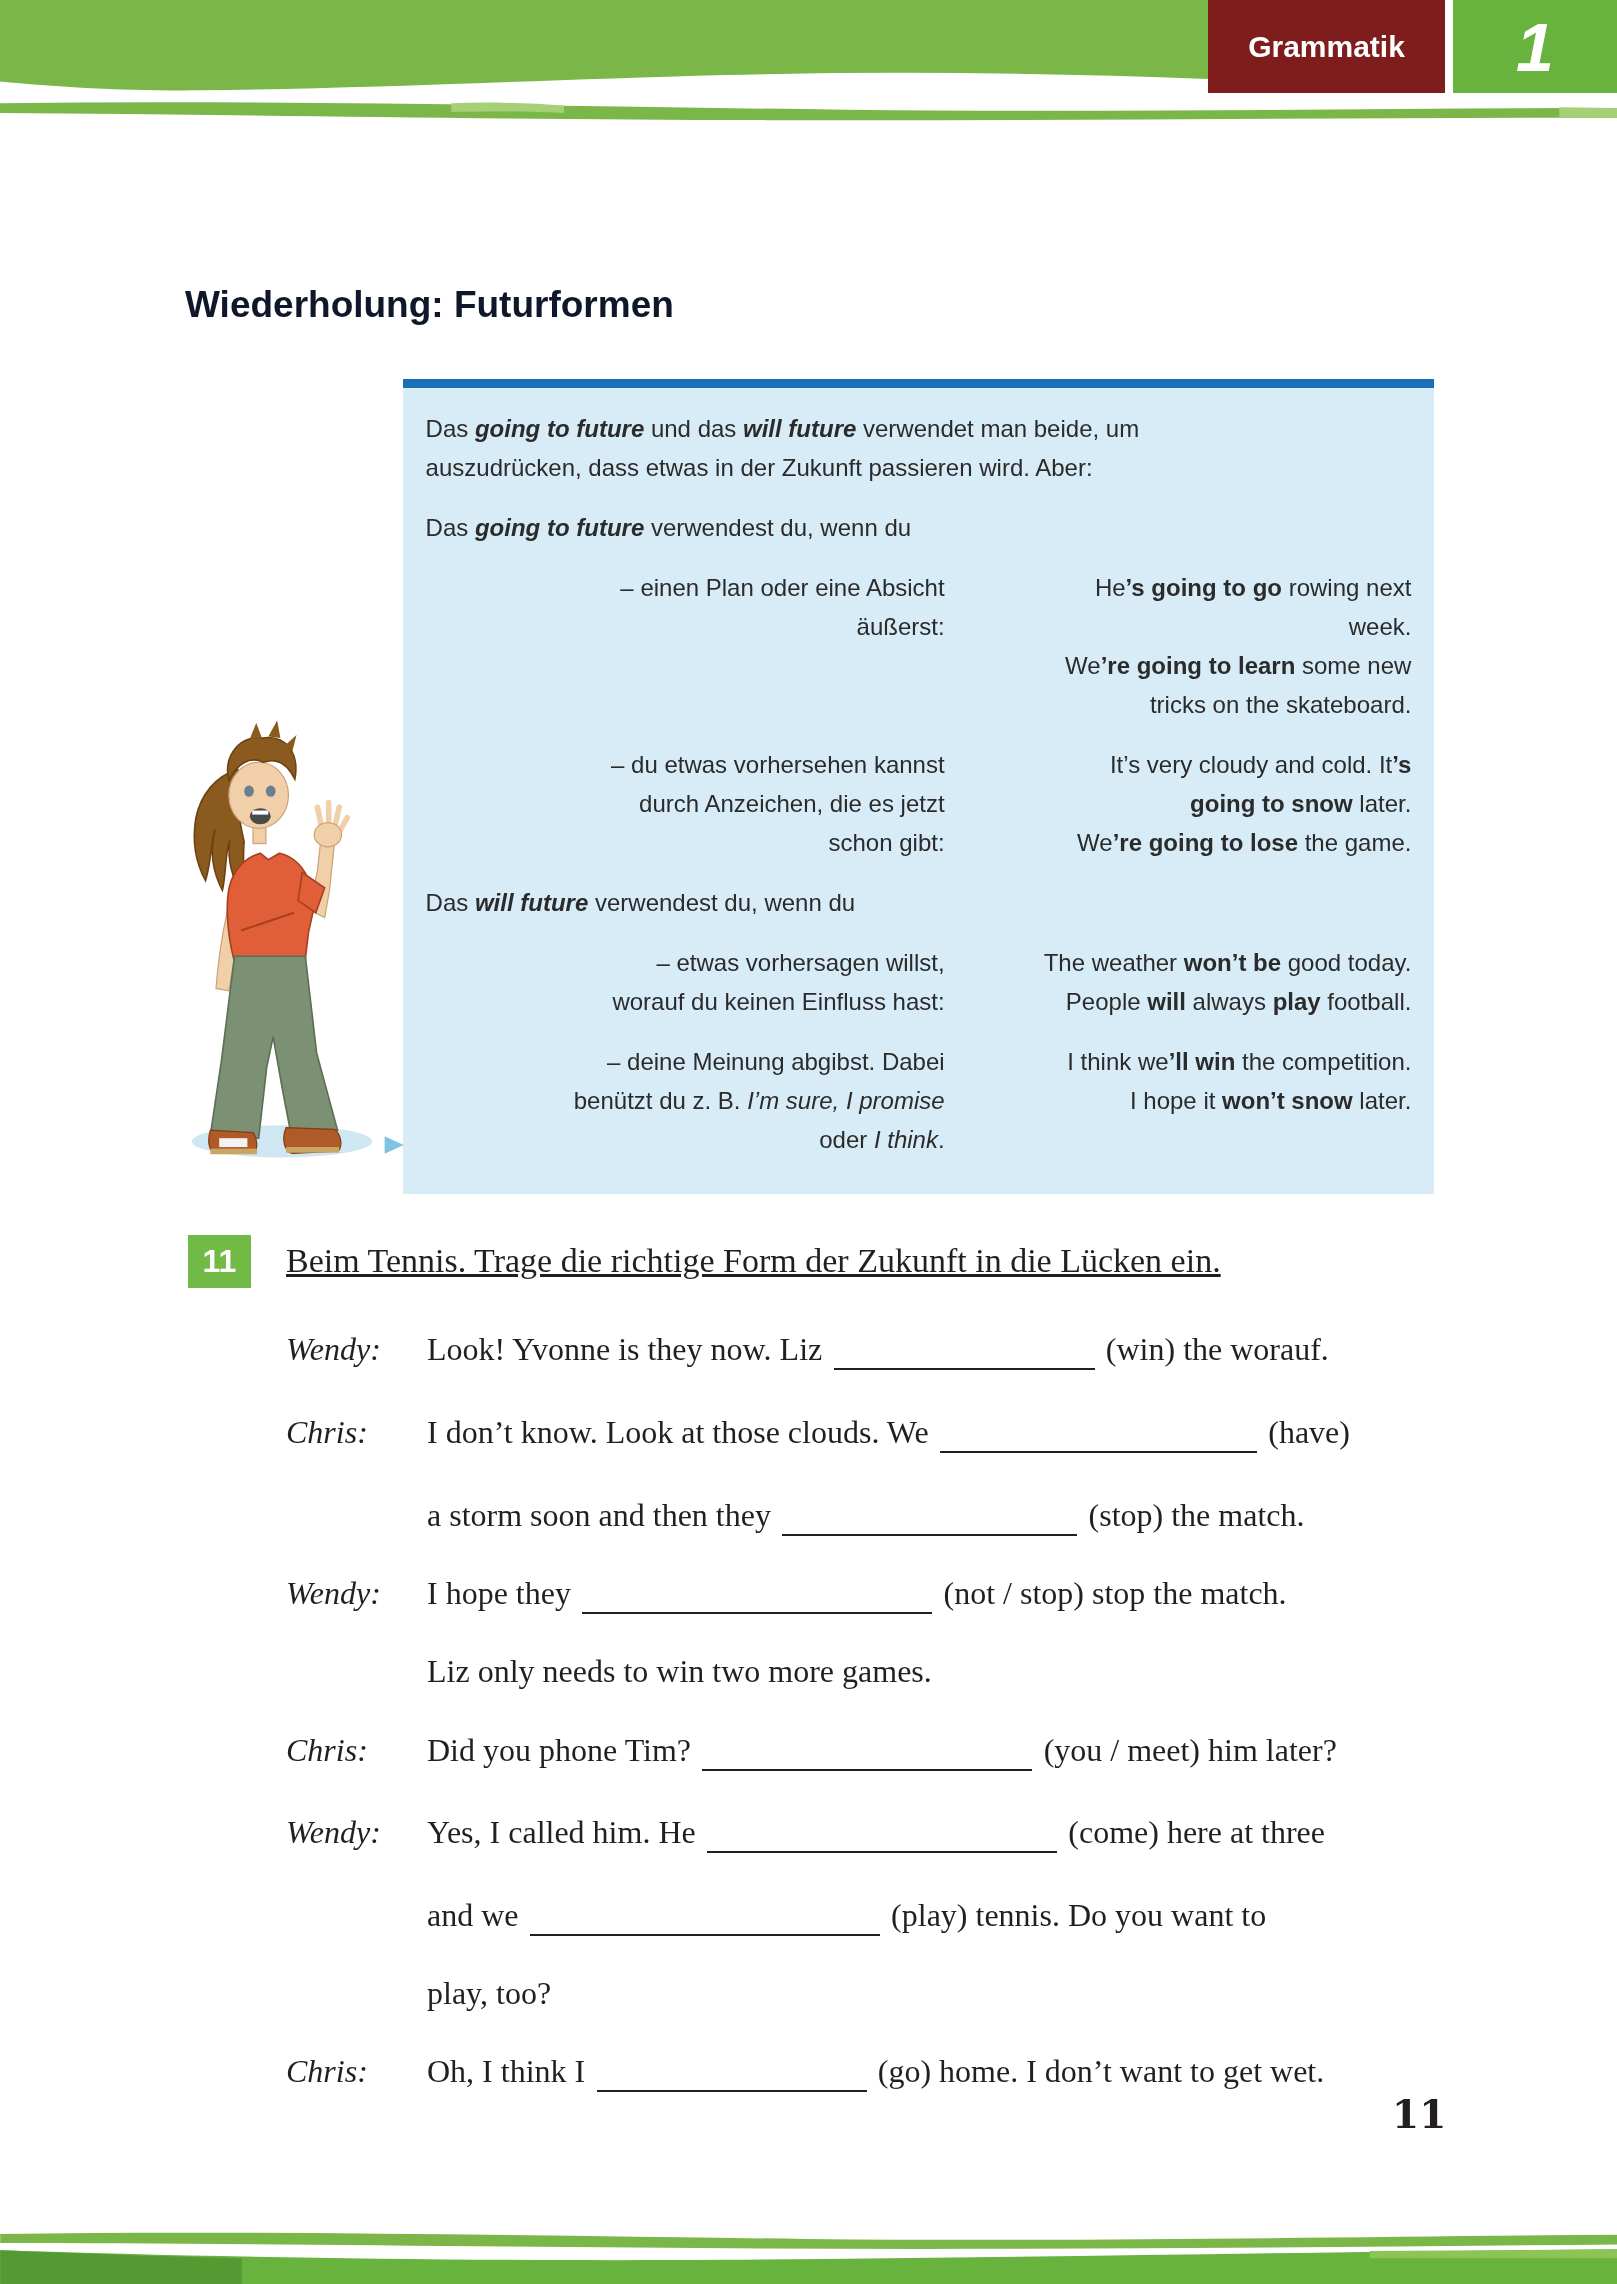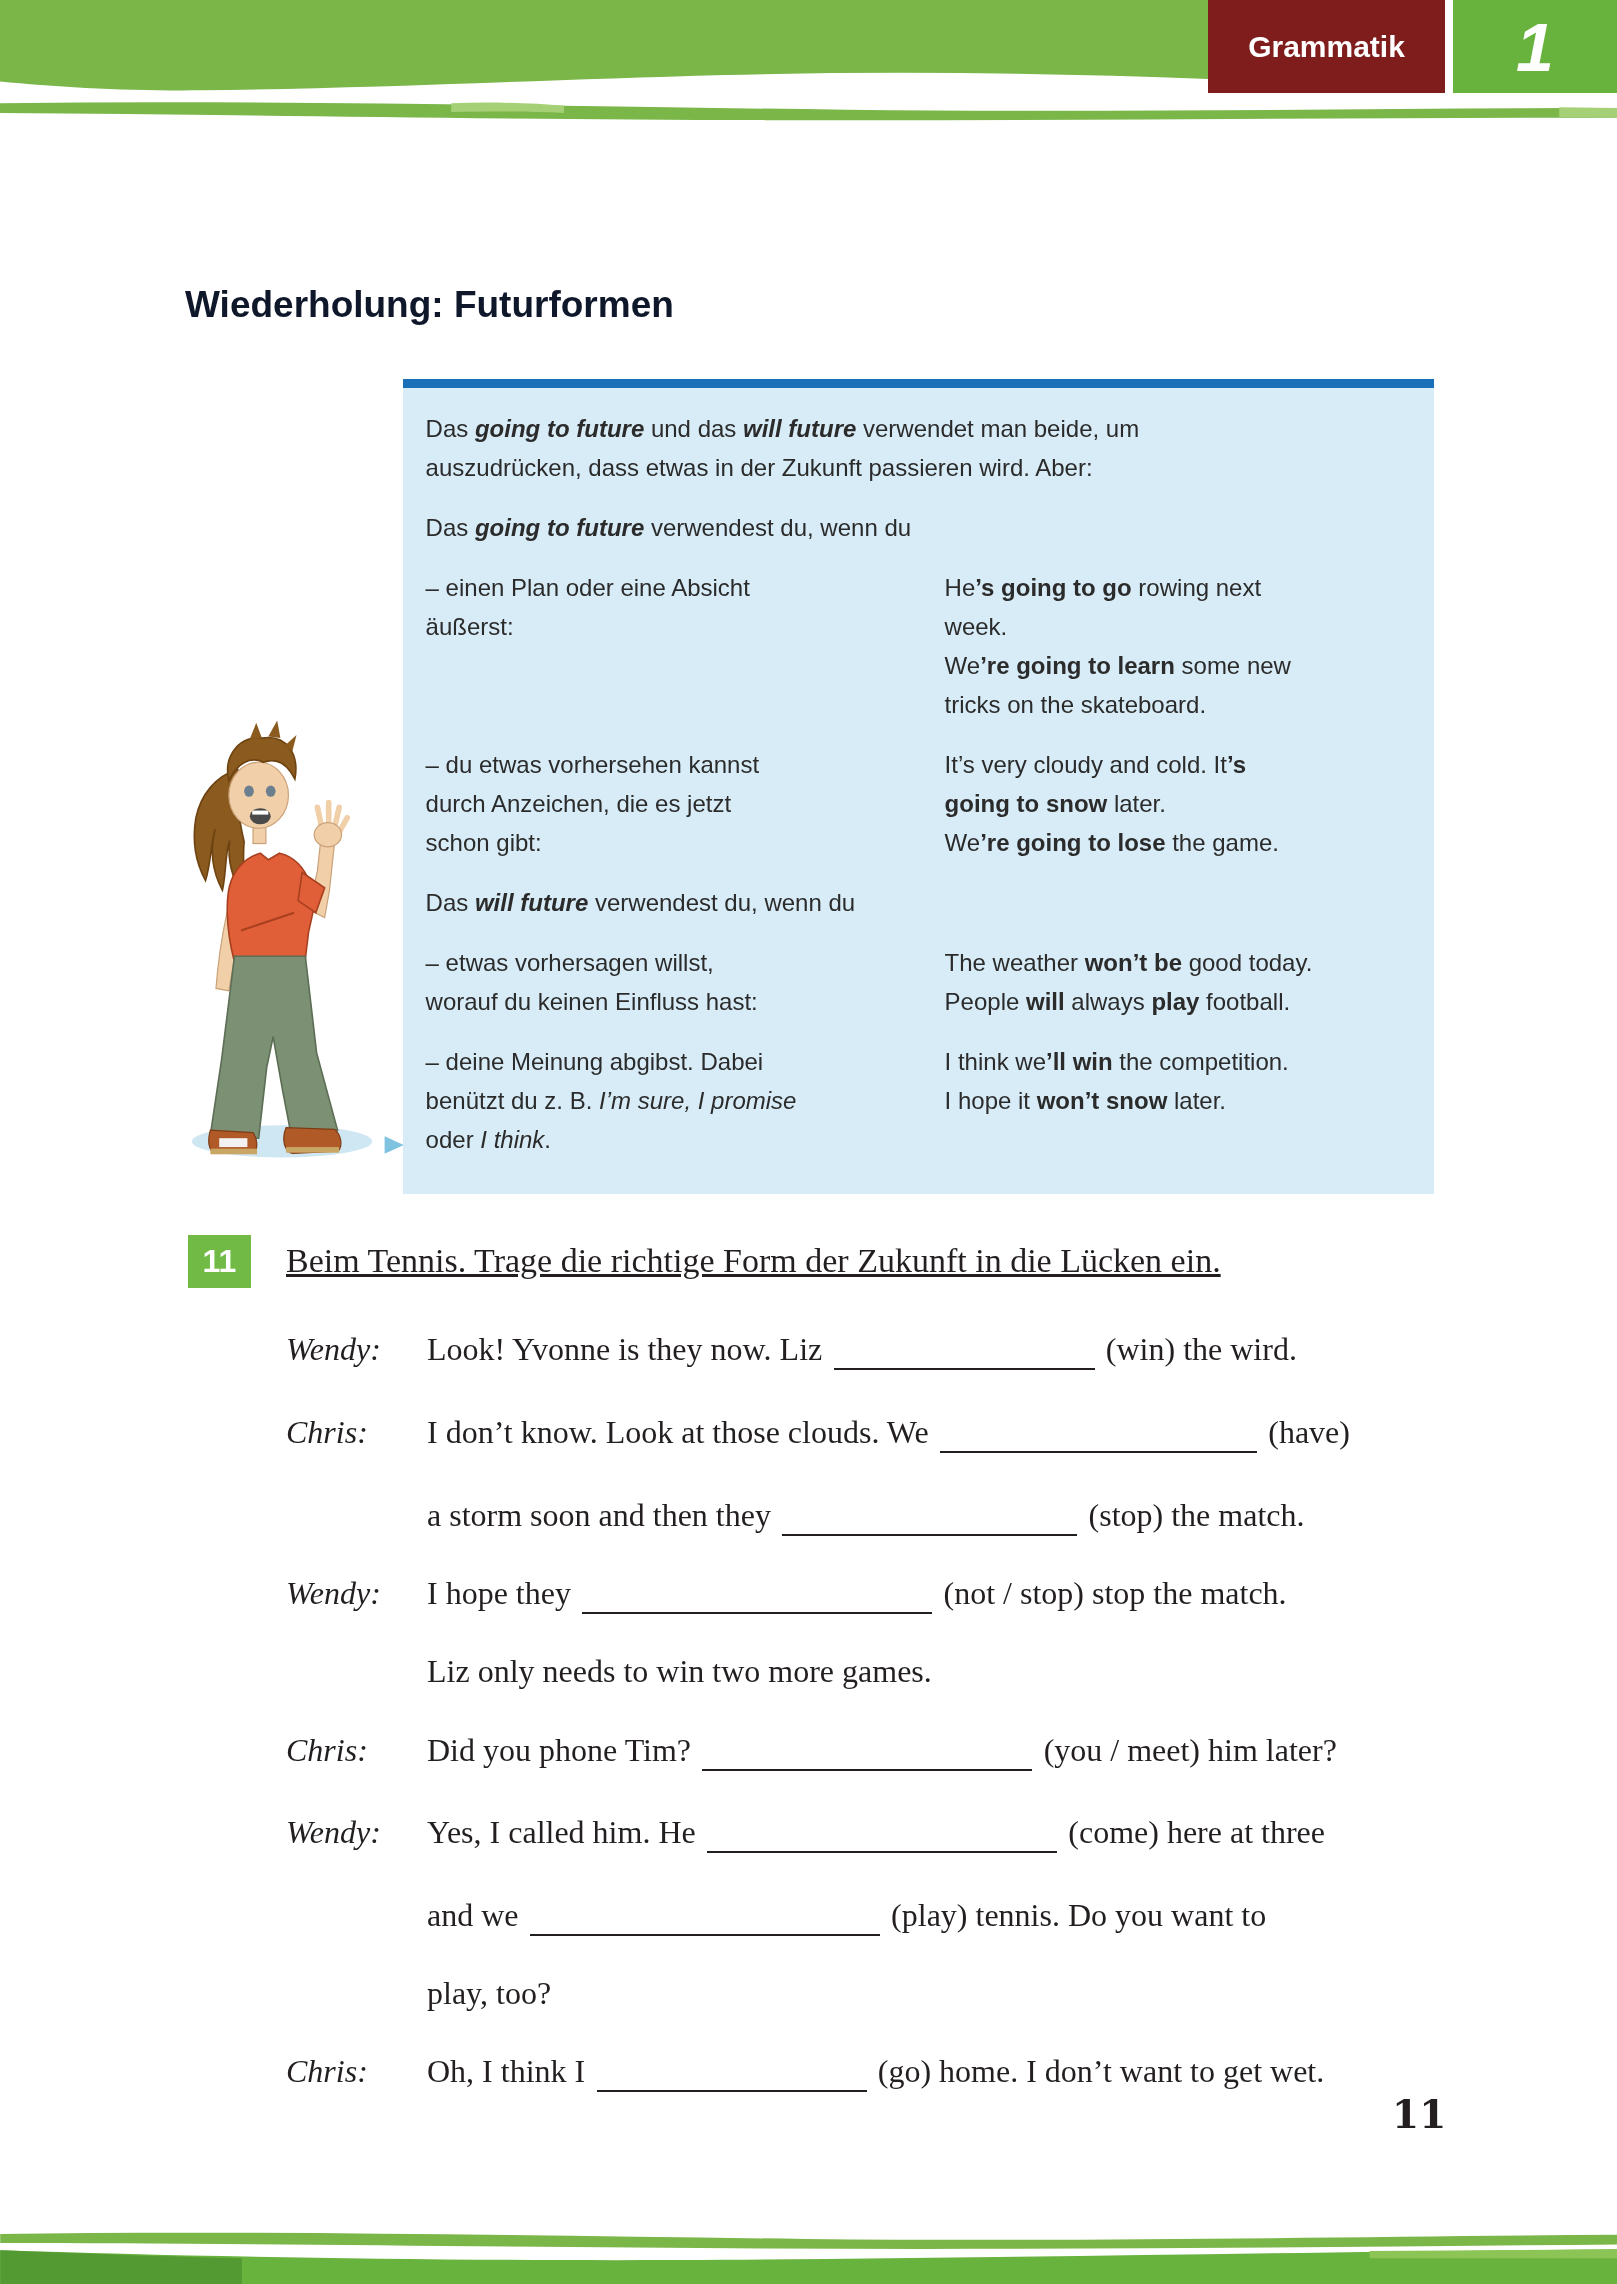--- a/index.html
+++ b/index.html
@@ -17,21 +17,21 @@
   
   .page-title{left:185px;top:284px;font-size:37px;font-weight:bold;color:#0f172a;}
 
   
   .infobox{
     left:403px;top:379px;width:1031px;box-sizing:border-box;
     background:#d8ecf7;border-top:9.7px solid #1a70b8;
     padding:21px 22.6px 35px 22.6px;font-size:24px;line-height:39px;color:#2b2b2b;
   }
   .ib-p{margin:0 0 21px 0;}
-  .ib-row{margin:2px 0 21px 0;display:flex;}
+  .ib-row{margin:2px 0 21px 0;display:flex;text-align:right;}
   .ib-row:last-child{margin-bottom:0;}
   .ib-left{width:519px;flex:none;}
   .ib-right{flex:1;}
 
   .pointer-arrow{left:383px;top:1133px;}
 
   
   .badge{left:188px;top:1235px;width:63px;height:53px;background:#70ba45;color:#fff;
          font-size:32px;font-weight:bold;display:flex;align-items:center;justify-content:center;}
   .instruction{left:286px;top:1242px;font-family:"Liberation Serif",serif;font-size:34px;white-space:nowrap;text-decoration:underline;}
@@ -163,21 +163,21 @@
   <path d="M140,545 C134,560 138,574 148,577 L205,574 C211,566 208,553 200,547 Z" fill="#b05a28" stroke="#7e3c16" stroke-width="1.5"></path>
   <rect x="140" y="569" width="66" height="7" fill="#c9a664"></rect>
 </svg>
 
 <div class="abs badge">
   <span>11</span>
 </div>
 <div class="abs instruction">Beim Tennis. Trage die richtige Form der Zukunft in die Lücken ein.</div>
 
 <div class="dline" style="top:1331px">
-  <span class="speaker">Wendy:</span><span>Look! Yvonne is they now. Liz</span><span class="blank" style="width:261px"></span><span>(win) the wird.</span>
+  <span class="speaker">Wendy:</span><span>Look! Yvonne is they now. Liz</span><span class="blank" style="width:261px"></span><span>(win) the worauf.</span>
 </div>
 <div class="dline" style="top:1414px">
   <span class="speaker">Chris:</span><span>I don’t know. Look at those clouds. We</span><span class="blank" style="width:317px"></span><span>(have)</span>
 </div>
 <div class="dline" style="top:1497px">
   <span class="speaker"></span><span>a storm soon and then they</span><span class="blank" style="width:295px"></span><span>(stop) the match.</span>
 </div>
 <div class="dline" style="top:1575px">
   <span class="speaker">Wendy:</span><span>I hope they</span><span class="blank" style="width:350px"></span><span>(not / stop) stop the match.</span>
 </div>

